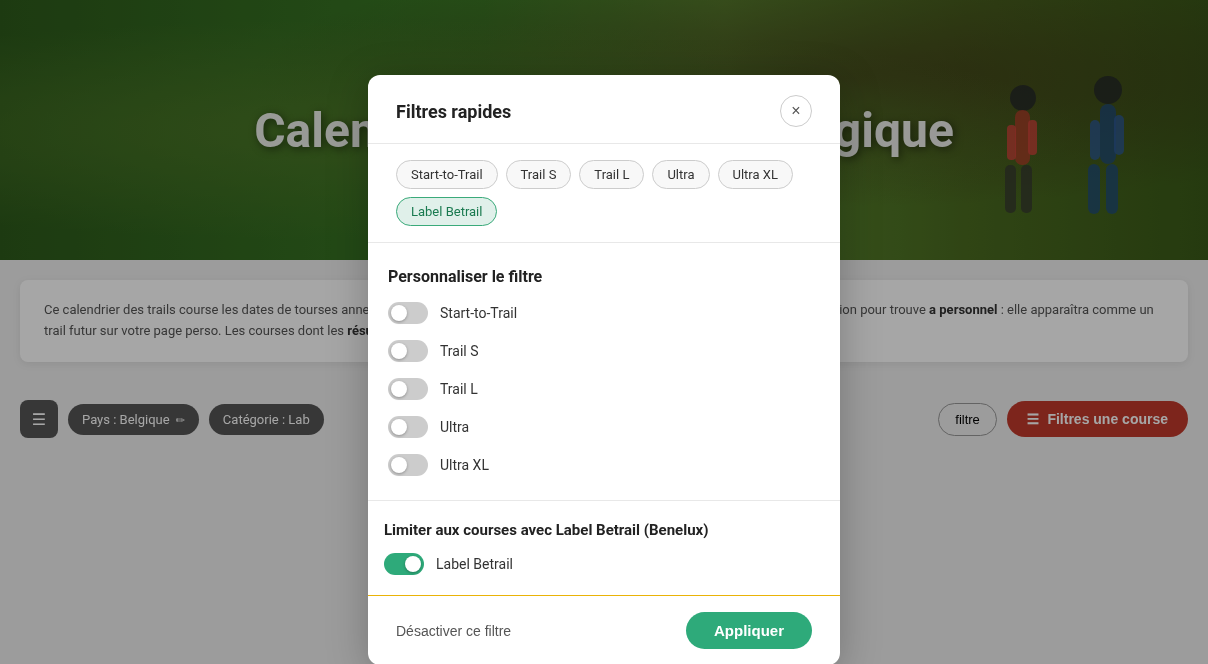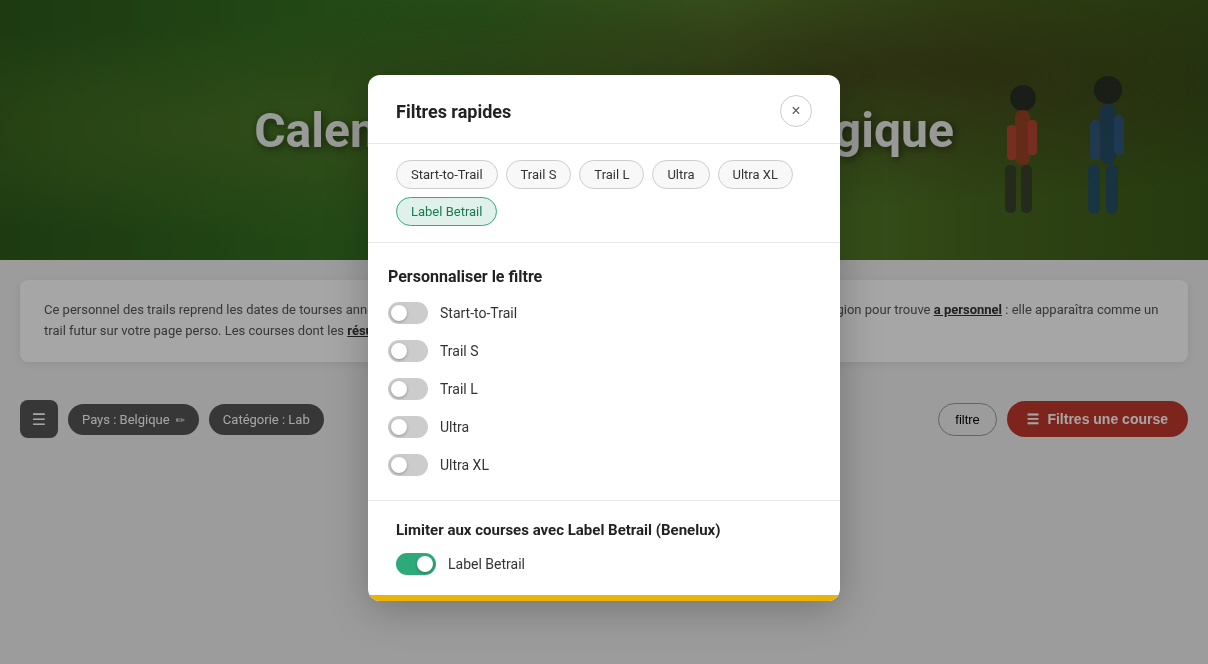--- a/index.html
+++ b/index.html
@@ -58,21 +58,21 @@
     .info-box {
       position: absolute; top: 280px; left: 20px; right: 20px;
       background: #fff;
       border-radius: 8px;
       padding: 20px 24px;
       font-size: 13px;
       color: #555;
       line-height: 1.6;
       box-shadow: 0 2px 8px rgba(0,0,0,0.08);
     }
-    .info-box strong { color: #333; text-decoration: underline; }
+    .info-box strong { color: #333; }
 
     
     .filter-bar {
       position: absolute; top: 400px; left: 20px; right: 20px;
       display: flex; align-items: center; gap: 10px;
     }
     .filter-icon-btn {
       background: #555;
       border: none;
       color: #fff;
@@ -210,22 +210,22 @@
       width: 16px; height: 16px;
       background: #fff;
       border-radius: 50%;
       transition: transform 0.2s;
       box-shadow: 0 1px 3px rgba(0,0,0,0.3);
     }
     .toggle-track.on .toggle-thumb { transform: translateX(18px); }
 
     
     .betrail-section {
-      padding: 20px 28px;
-      border-bottom: 6px solid #eab308;
+      padding: 20px 16px;
+      border-bottom: 1px solid #eab308;
     }
     .betrail-title {
       font-size: 15px; font-weight: 700; color: #222;
       margin-bottom: 14px;
     }
 
     
     .modal-footer {
       padding: 16px 28px;
       display: flex; align-items: center; justify-content: space-between;
@@ -274,21 +274,21 @@
 </div>
 
 <div class="tab-bar">
   <div class="tab-pill">Tous</div>
   <div class="tab-pill other">Autres</div>
 </div>
 
 <div class="bg-bottom"></div>
 
 <div class="info-box">
-  <span>Ce personnel des trails reprend les dates de tou</span><span>rses annexes typées trail de plus de 7km à plat. Utilisez les filtres par distance, dénivelé, région pour trouve</span>
+  <span>Ce calendrier des trails course les dates de tou</span><span>rses annexes typées trail de plus de 7km à plat. Utilisez les filtres par distance, dénivelé, région pour trouve</span>
   <strong>a personnel</strong><span> : elle apparaîtra comme un trail futur sur votre page perso. Les courses dont les </span><strong>résultats</strong><span> sont d</span><span>nce Betrail. Il manque une date ? Le bouton rouge permet</span>
 </div>
 
 <div class="filter-bar">
   <button class="filter-icon-btn">
     <span>☰</span>
   </button>
   <div class="filter-pill">
     <span>Pays : Belgique</span>
     <span class="edit-icon">✏</span>
@@ -377,13 +377,21 @@
     <div class="toggle-row">
       <div class="toggle-switch">
         <div class="toggle-track on">
           <div class="toggle-thumb"></div>
         </div>
       </div>
       <span class="toggle-label">Label Betrail</span>
     </div>
   </div>
 
+  <div class="modal-footer">
+    <button class="deactivate-link">
+      <span>Désactiver ce filtre</span>
+    </button>
+    <button class="apply-btn">
+      <span>Appliquer</span>
+    </button>
+  </div>
 </div>
 
 </body></html>

